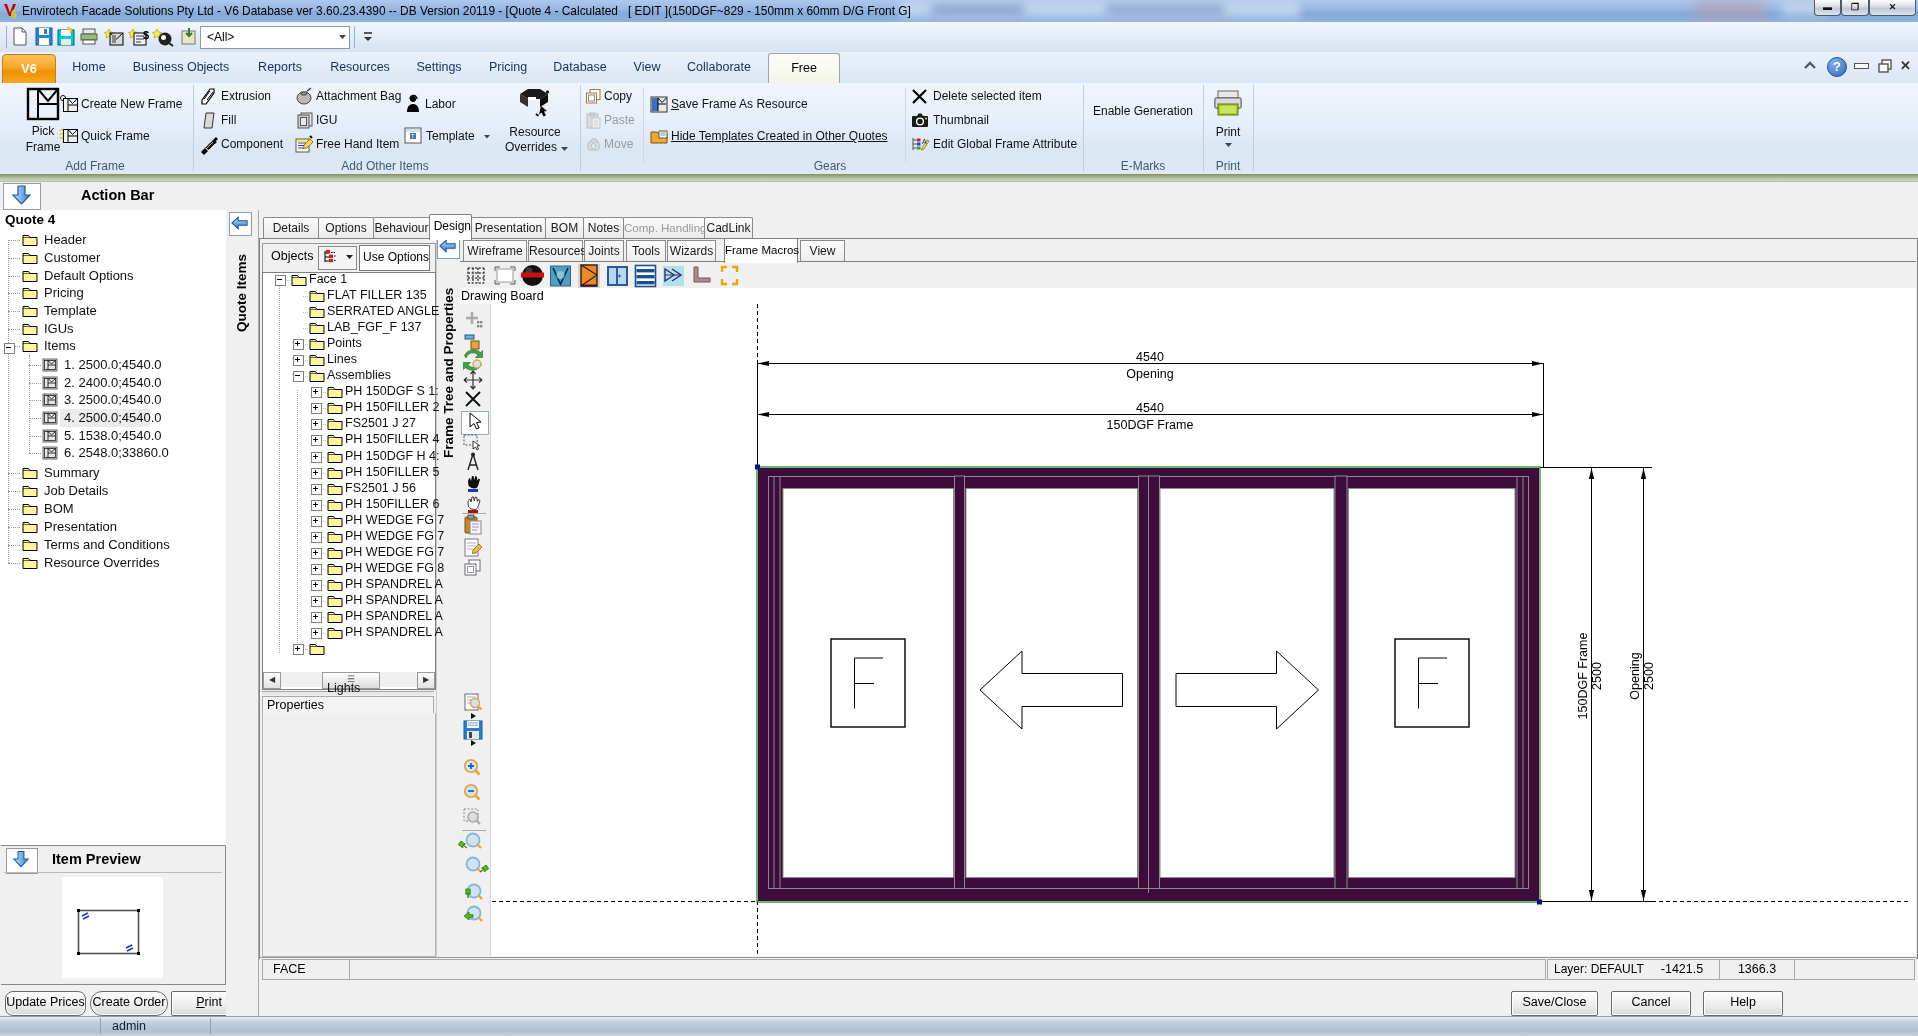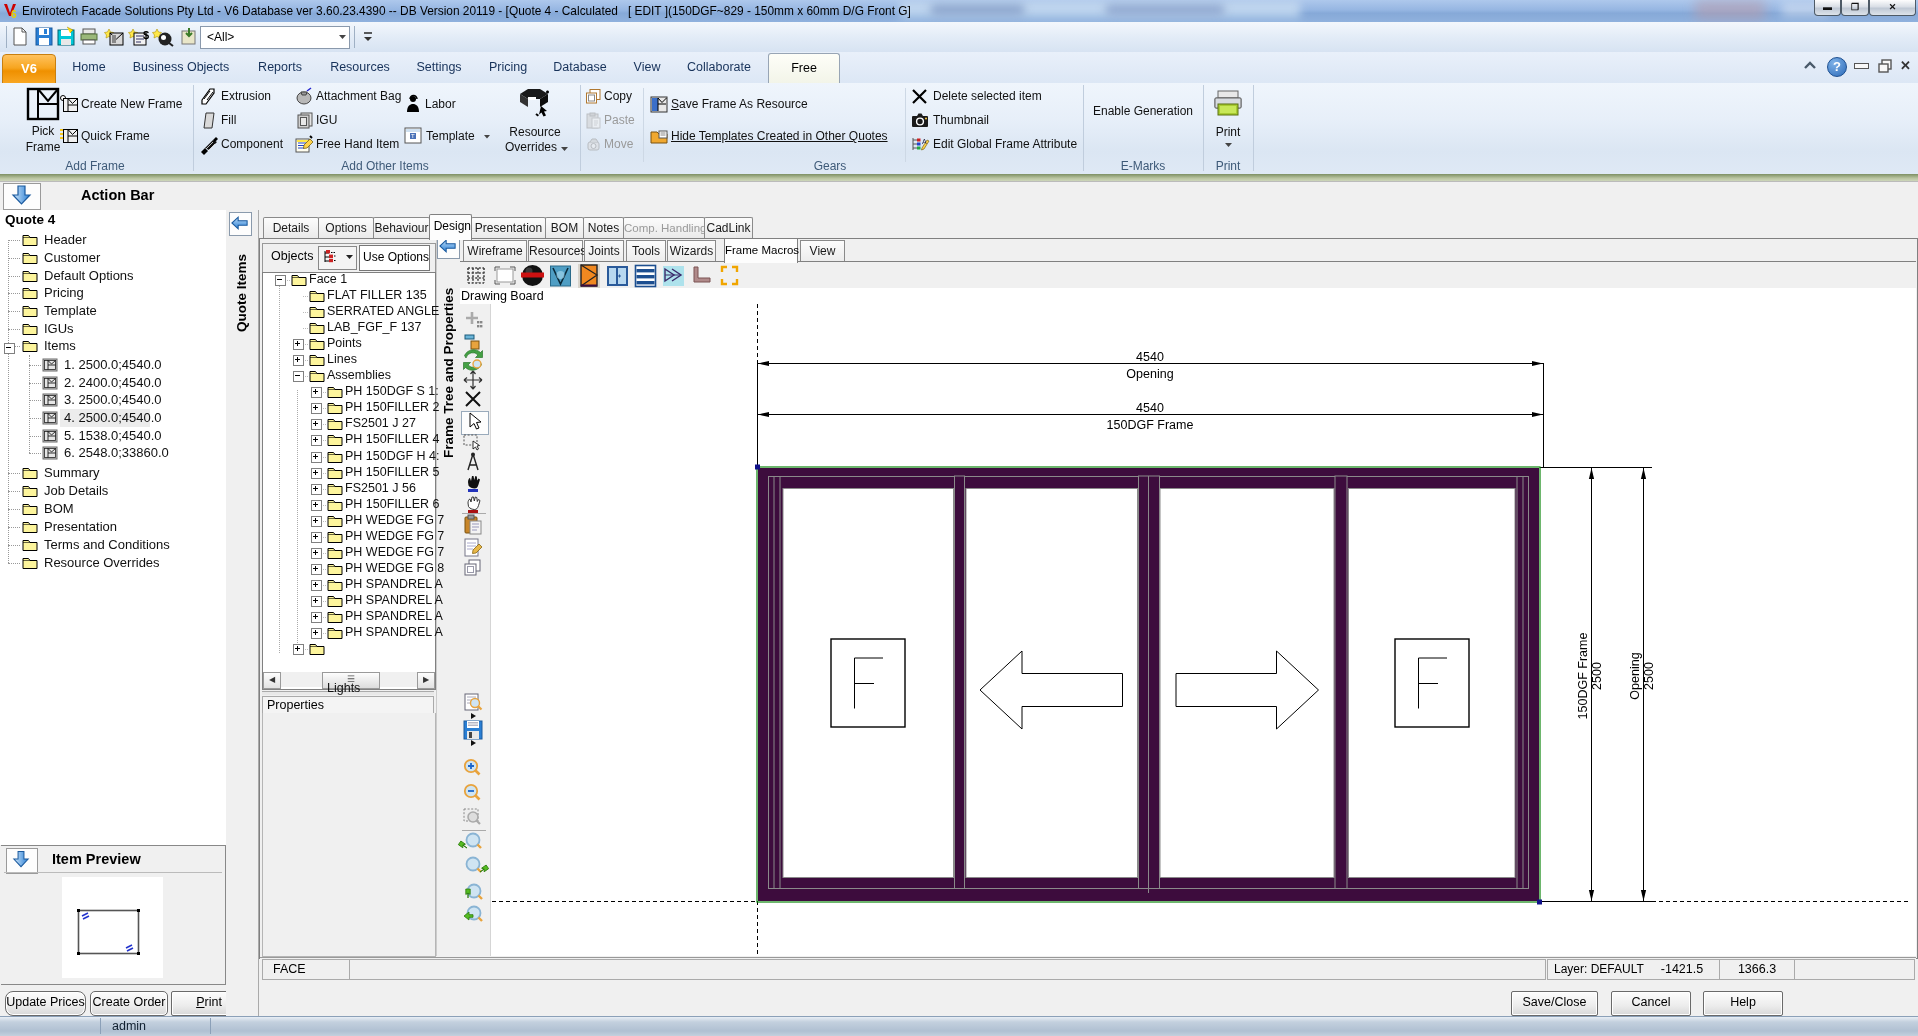--- a/index.html
+++ b/index.html
@@ -438,21 +438,21 @@
     <rect x="75" y="32" width="3" height="3" fill="#000"></rect>
 <rect x="15" y="75" width="3" height="3" fill="#000"></rect>
     <rect x="75" y="75" width="3" height="3" fill="#000"></rect>
 <path d="M20 39 l6-3 M21 42 l6-3" stroke="#2233cc" stroke-width="1.6"></path>
 <path d="M64 71 l6-3 M65 74 l6-3" stroke="#2233cc" stroke-width="1.6"></path>
   </svg>
 <div class="abs" style="left:5px;top:991px;width:79px;height:23px;
 background:linear-gradient(180deg,#fdfdfd,#ececec 60%,#d8d8d8);border:1px solid #6a6a6a;border-radius:8px;
 box-shadow:inset 0 0 0 1px #fff;text-align:center;font-size:12.5px;color:#000;line-height:21px;">Update Prices</div>
 <div class="abs" style="left:90px;top:991px;width:76px;height:23px;
-background:linear-gradient(180deg,#fdfdfd,#ececec 60%,#d8d8d8);border:1px solid #6a6a6a;border-radius:5px;
+background:linear-gradient(180deg,#fdfdfd,#ececec 60%,#d8d8d8);border:1px solid #6a6a6a;border-radius:12px;
 box-shadow:inset 0 0 0 1px #fff;text-align:center;font-size:12.5px;color:#000;line-height:21px;">Create Order</div>
 <div class="abs" style="left:171px;top:991px;width:74px;height:23px;
 background:linear-gradient(180deg,#fdfdfd,#ececec 60%,#d8d8d8);border:1px solid #6a6a6a;border-radius:2px;
 box-shadow:inset 0 0 0 1px #fff;text-align:center;font-size:12.5px;color:#000;line-height:21px;"><span style="text-decoration:underline">P</span>rint</div>
 <div class="abs" style="left:1511px;top:991px;width:85px;height:23px;
 background:linear-gradient(180deg,#fdfdfd,#ececec 60%,#d8d8d8);border:1px solid #6a6a6a;border-radius:2px;
 box-shadow:inset 0 0 0 1px #fff;text-align:center;font-size:12.5px;color:#000;line-height:21px;">Save/Close</div>
 <div class="abs" style="left:1611px;top:991px;width:78px;height:23px;
 background:linear-gradient(180deg,#fdfdfd,#ececec 60%,#d8d8d8);border:1px solid #6a6a6a;border-radius:2px;
 box-shadow:inset 0 0 0 1px #fff;text-align:center;font-size:12.5px;color:#000;line-height:21px;">Cancel</div>

